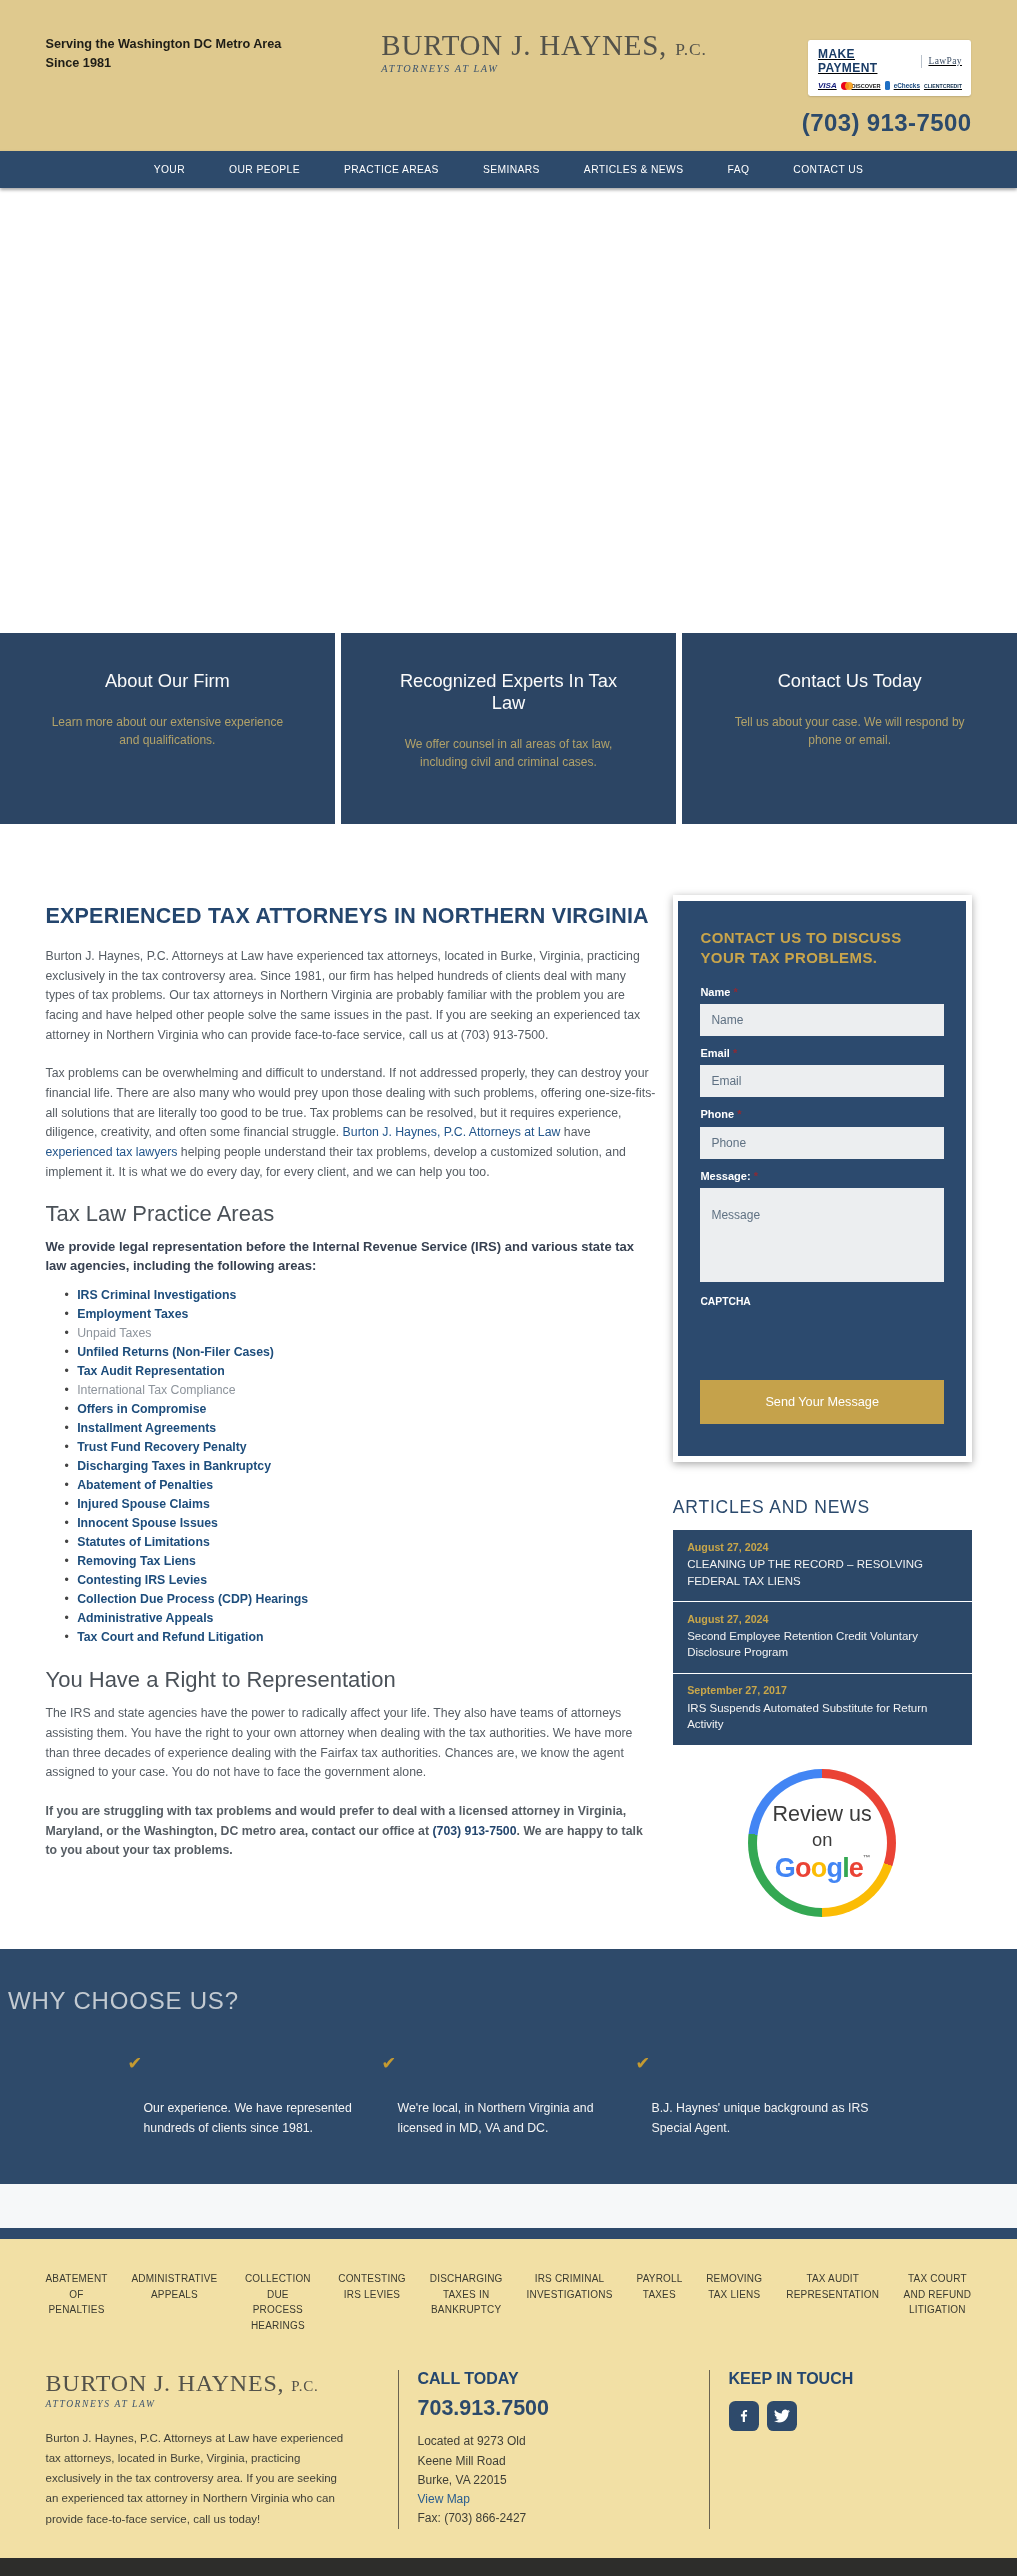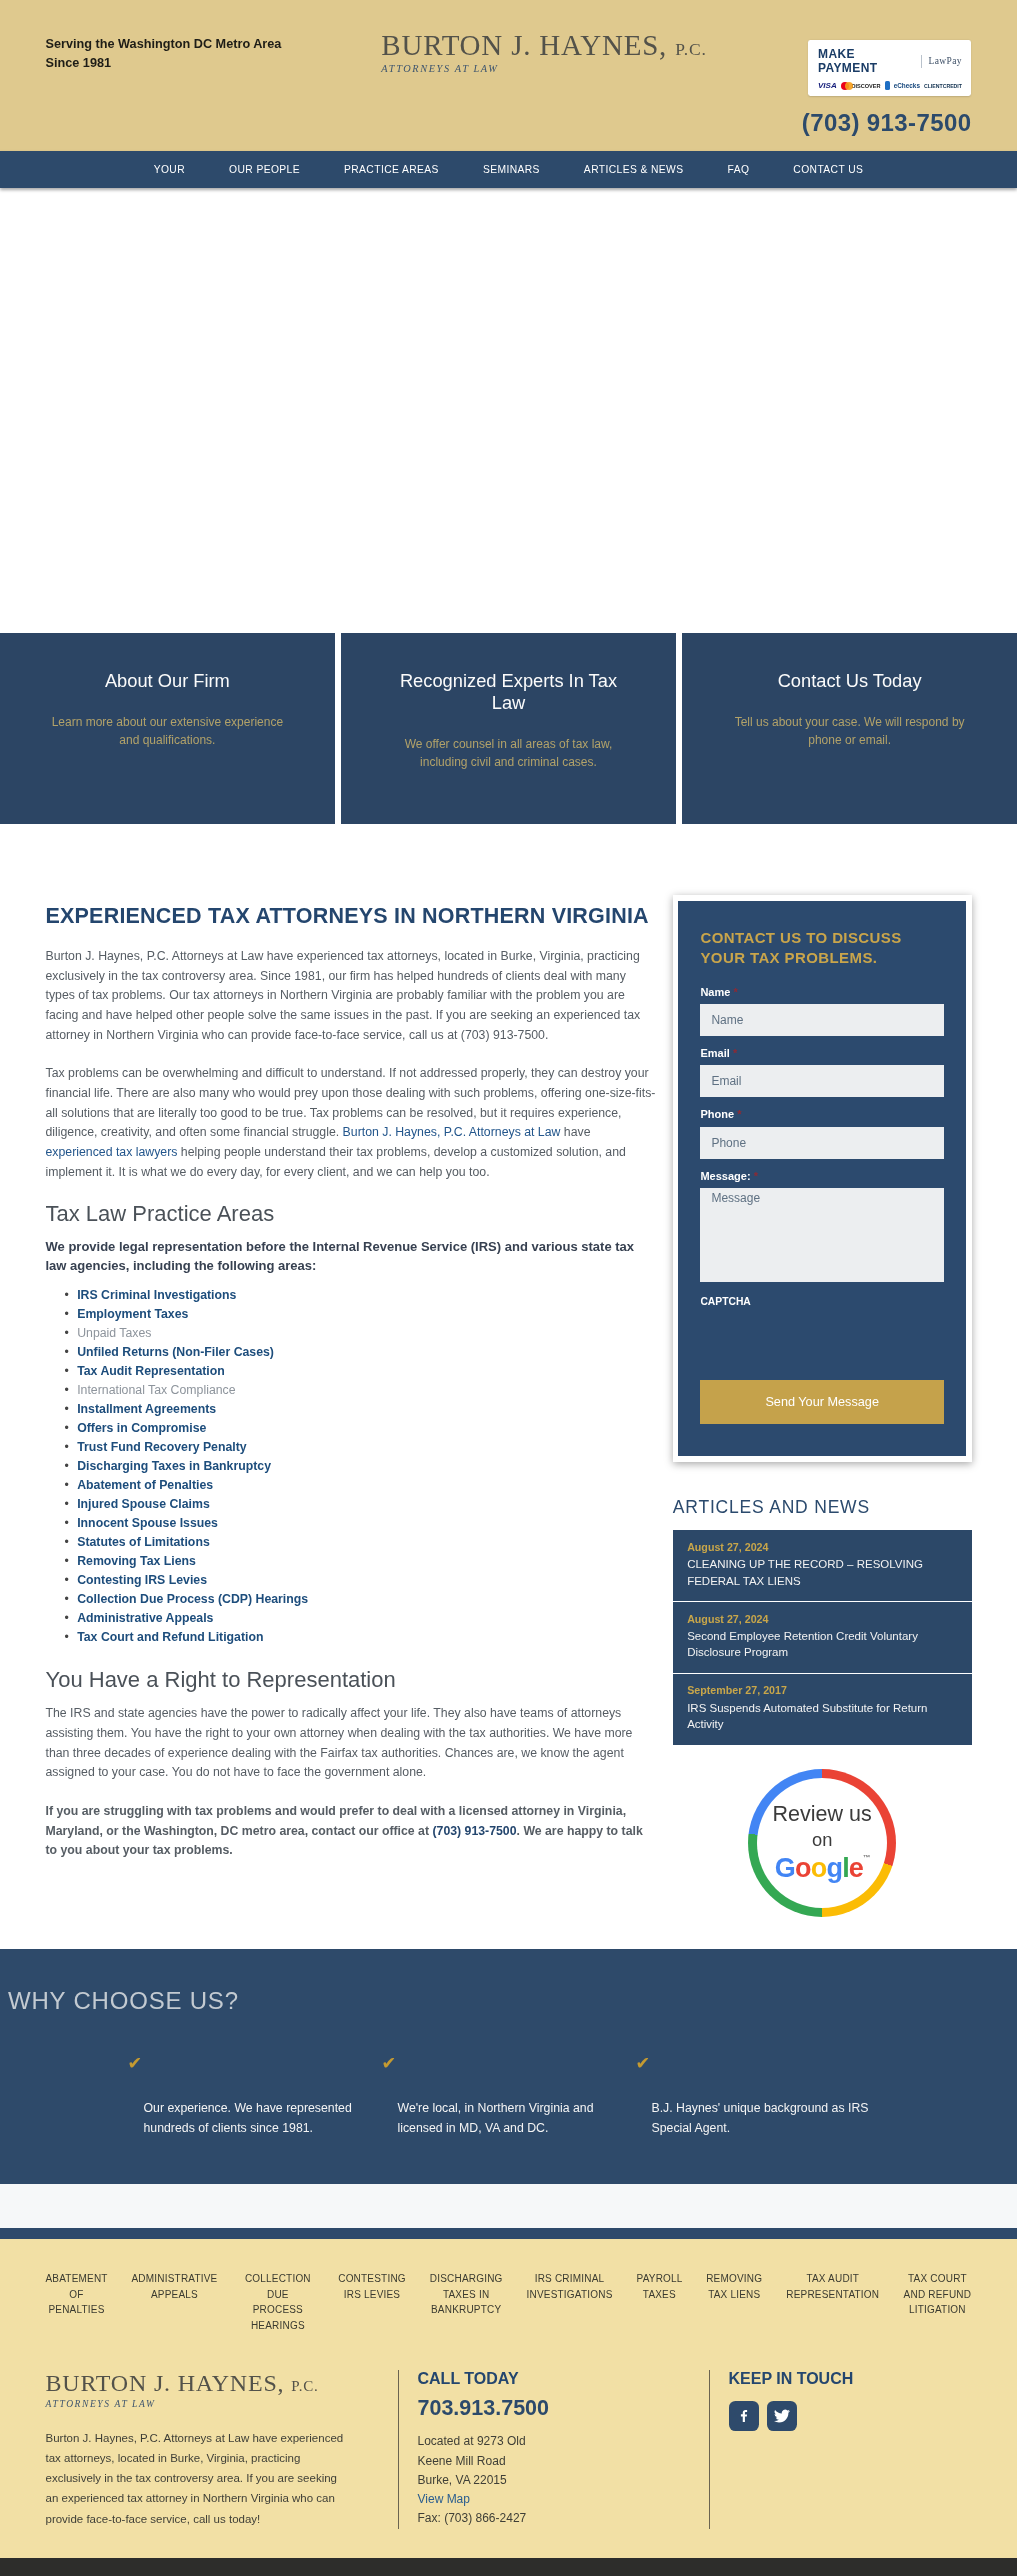--- a/index.html
+++ b/index.html
@@ -8,21 +8,21 @@
 
   
   .site-header { background:#dfc98e; height:151px; }
   .header-inner { width:926px; margin:0 auto; margin:0 auto; display:flex; justify-content:space-between; padding-top:24px; }
   .tagline { width:262px; font-size:12.7px; font-weight:bold; color:#1e1d17; line-height:1.5; padding-top:11px; }
   .logo { text-align:left; padding-top:4.8px; }
   .logo-line { font-family:"Liberation Serif", serif; font-size:29px; color:#53524a; letter-spacing:0.8px; }
   .logo-line .pc { font-size:17.5px; }
   .logo-sub { font-family:"Liberation Serif", serif; font-style:italic; font-size:10.3px; color:#3e556e; letter-spacing:1.6px; margin-top:1.6px; }
   .header-right { width:191px; display:flex; flex-direction:column; align-items:flex-end; }
-  .payment-btn { background:#fff; border-radius:2.4px; padding:7.2px 9.5px 5.6px; width:163px; cursor:pointer; box-shadow:0 0.8px 1.6px rgba(0,0,0,.15); margin-top:16px; }
+  .payment-btn { background:#fff; border-radius:2.4px; padding:7.2px 9.5px 5.6px; width:163px; cursor:pointer; box-shadow:0 0.8px 1.6px rgba(0,0,0,.15); margin-top:16px;text-decoration:underline; }
   .pay-top { display:flex; align-items:center; justify-content:center; border-bottom:0; }
   .pay-label { color:#1a3c66; font-weight:bold; font-size:12px; letter-spacing:0.4px; }
   .pay-sep { width:0.8px; height:12.7px; background:#b9c2cc; margin:0 6.4px; }
   .lawpay { font-family:"Liberation Serif", serif; font-size:9.5px; color:#3d4f66; letter-spacing:0.4px; }
   .cards { display:flex; align-items:center; justify-content:center; gap:4px; margin-top:5.6px; }
   .card { font-size:6.4px; font-weight:bold; color:#1a237e; }
   .card.visa { font-style:italic; font-size:8px; color:#1a237e; }
   .mc { position:relative; width:12.7px; height:8px; display:inline-block; }
   .mc i { position:absolute; width:8px; height:8px; border-radius:50%; top:0; }
   .mc .c1 { left:0; background:#eb001b; }
@@ -63,21 +63,21 @@
 
   
   .sidebar { width:299px; }
   .form-card { background:#fff; padding:5.6px; box-shadow:0 1.6px 8px rgba(0,0,0,.35); margin-top:-8px; }
   .form-inner { background:#2c4a6e; padding:27px 22px 32px; }
   .form-heading { color:#c9a54b; font-size:15px; font-weight:bold; letter-spacing:0.4px; line-height:1.35; margin-bottom:17.5px; }
   .field-label { color:#fff; font-size:11px; font-weight:bold; margin:11px 0 6.4px; }
   .field-label .req { color:#8e2a34; margin-left:3.2px; }
   .text-input { width:100%; height:32px; background:#eceef0; border:0; padding:0 11px; font-size:12px; color:#333; font-family:"Liberation Sans", sans-serif; }
   .text-input::placeholder, textarea::placeholder { color:#5f7183; }
-  textarea.text-input { height:94px; padding-top:3px; resize:none; }
+  textarea.text-input { height:94px; padding-top:20px; resize:none; }
   .captcha-label { color:#fff; font-size:10.3px; font-weight:bold; margin-top:11px; }
   .captcha-space { height:73px; }
   .submit-btn { width:100%; height:44px; background:#c5a24b; border:0; color:#fff; font-size:12.7px; cursor:pointer; font-family:"Liberation Sans", sans-serif; }
 
   .articles-heading { color:#2b4a6d; font-size:17.5px; font-weight:normal; letter-spacing:0.8px; margin:35px 0 12.7px; }
   .article-card { background:#2c4868; padding:10.3px 14.3px 12px; cursor:pointer; }
   .article-card + .article-card { border-top:1.6px solid #fff; }
   .article-date { color:#c8a64a; font-size:10.7px; font-weight:bold; margin-bottom:3.2px; }
   .article-title { color:#f2f2f2; font-size:11.5px; line-height:1.45; }
 
@@ -199,22 +199,22 @@
 
       <h2 class="h2">Tax Law Practice Areas</h2>
       <div class="practice-intro">We provide legal representation before the Internal Revenue Service (IRS) and various state tax law agencies, including the following areas:</div>
       <ul class="practice-list">
         <li>IRS Criminal Investigations</li>
         <li>Employment Taxes</li>
         <li class="plain">Unpaid Taxes</li>
         <li>Unfiled Returns (Non-Filer Cases)</li>
         <li>Tax Audit Representation</li>
         <li class="plain">International Tax Compliance</li>
+        <li>Offers in Compromise</li>
         <li>Installment Agreements</li>
-        <li>Offers in Compromise</li>
         <li>Trust Fund Recovery Penalty</li>
         <li>Discharging Taxes in Bankruptcy</li>
         <li>Abatement of Penalties</li>
         <li>Injured Spouse Claims</li>
         <li>Innocent Spouse Issues</li>
         <li>Statutes of Limitations</li>
         <li>Removing Tax Liens</li>
         <li>Contesting IRS Levies</li>
         <li>Collection Due Process (CDP) Hearings</li>
         <li>Administrative Appeals</li>

